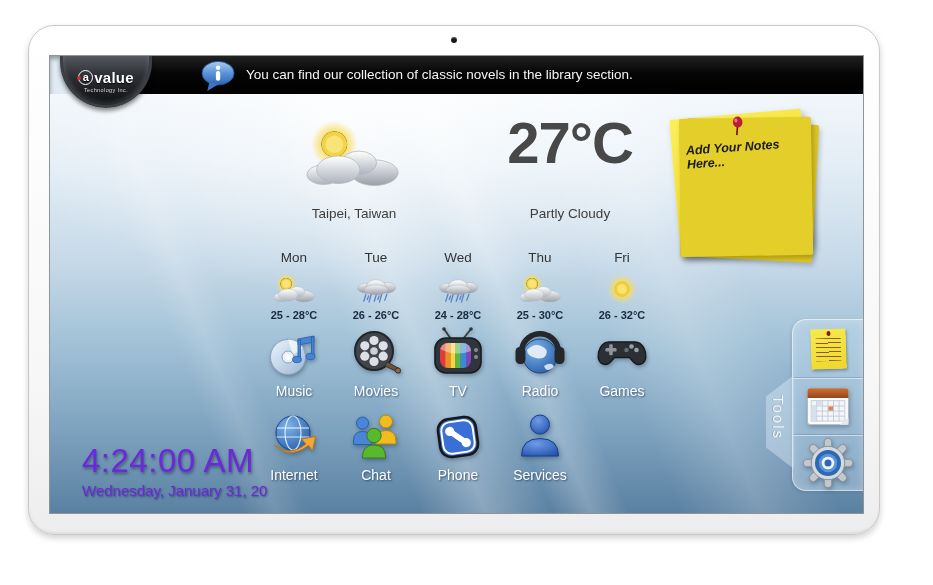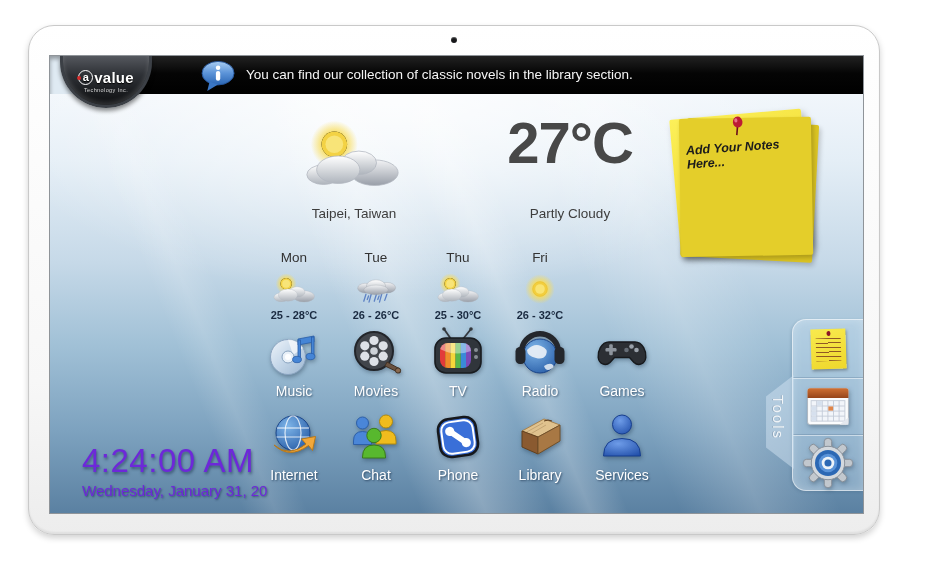--- a/index.html
+++ b/index.html
@@ -417,20 +417,27 @@
           <div class="fc-temp">25 - 28°C</div>
         </div>
         <div class="fc-col">
           <div class="fc-day">Tue</div>
           <svg class="fc-icon">
               <use href="#i-rain"></use>
             </svg>
           <div class="fc-temp">26 - 26°C</div>
         </div>
         <div class="fc-col">
+          <div class="fc-day">Wed</div>
+          <svg class="fc-icon">
+              <use href="#i-rain"></use>
+            </svg>
+          <div class="fc-temp">24 - 28°C</div>
+        </div>
+        <div class="fc-col">
           <div class="fc-day">Thu</div>
           <svg class="fc-icon">
               <use href="#i-pcloud"></use>
             </svg>
           <div class="fc-temp">25 - 30°C</div>
         </div>
         <div class="fc-col">
           <div class="fc-day">Fri</div>
           <svg class="fc-icon">
               <use href="#i-sunny"></use>
@@ -490,26 +497,20 @@
           <div class="app-label">Chat</div>
         </div>
         <div class="app">
           <svg class="app-icon">
               <use href="#i-phone"></use>
             </svg>
           <div class="app-label">Phone</div>
         </div>
         <div class="app">
           <svg class="app-icon">
-              <use href="#i-library"></use>
-            </svg>
-          <div class="app-label">Library</div>
-        </div>
-        <div class="app">
-          <svg class="app-icon">
               <use href="#i-services"></use>
             </svg>
           <div class="app-label">Services</div>
         </div>
       </div>
 
       <div class="clock">
         <div class="clock-time">4:24:00 AM</div>
         <div class="clock-date">Wednesday, January 31, 20</div>
       </div>

